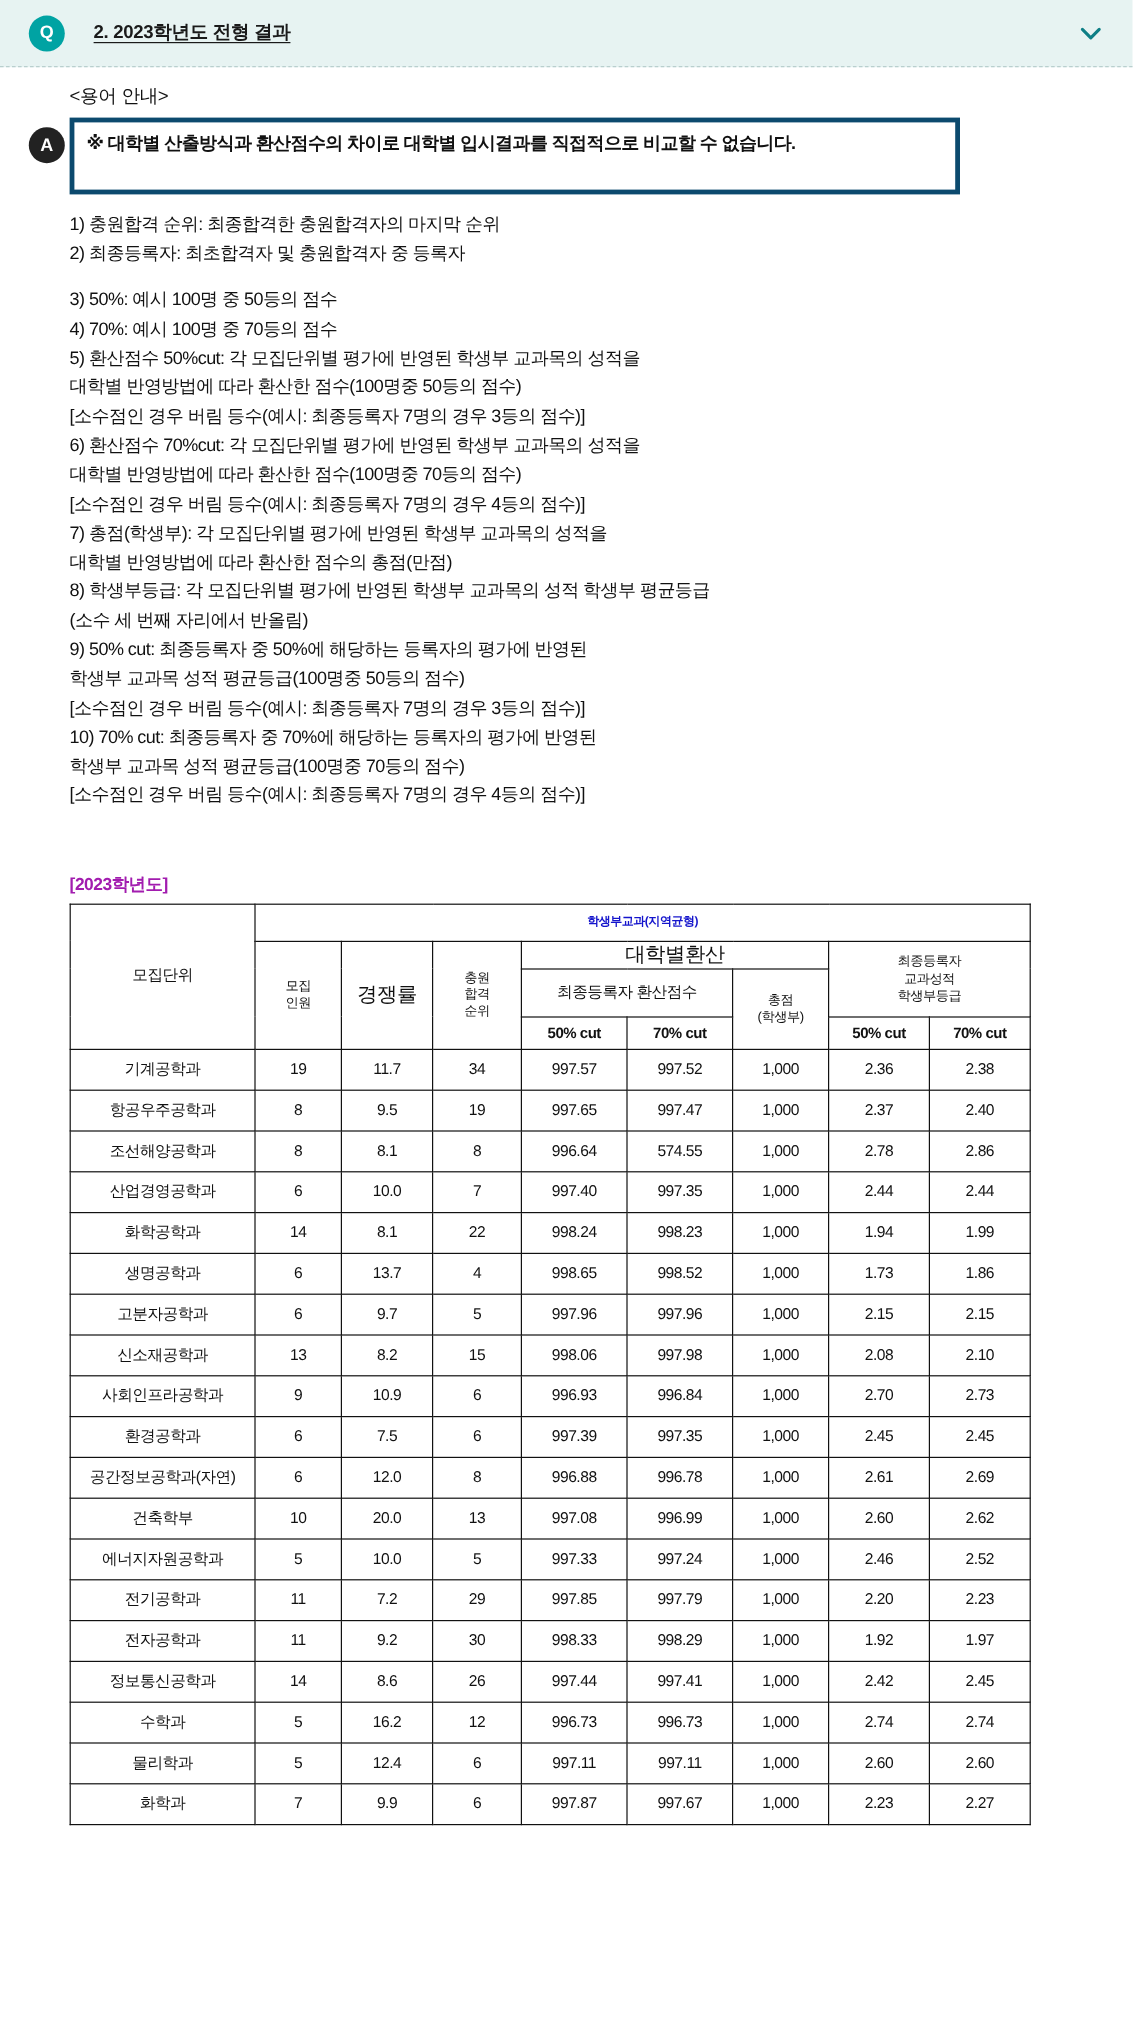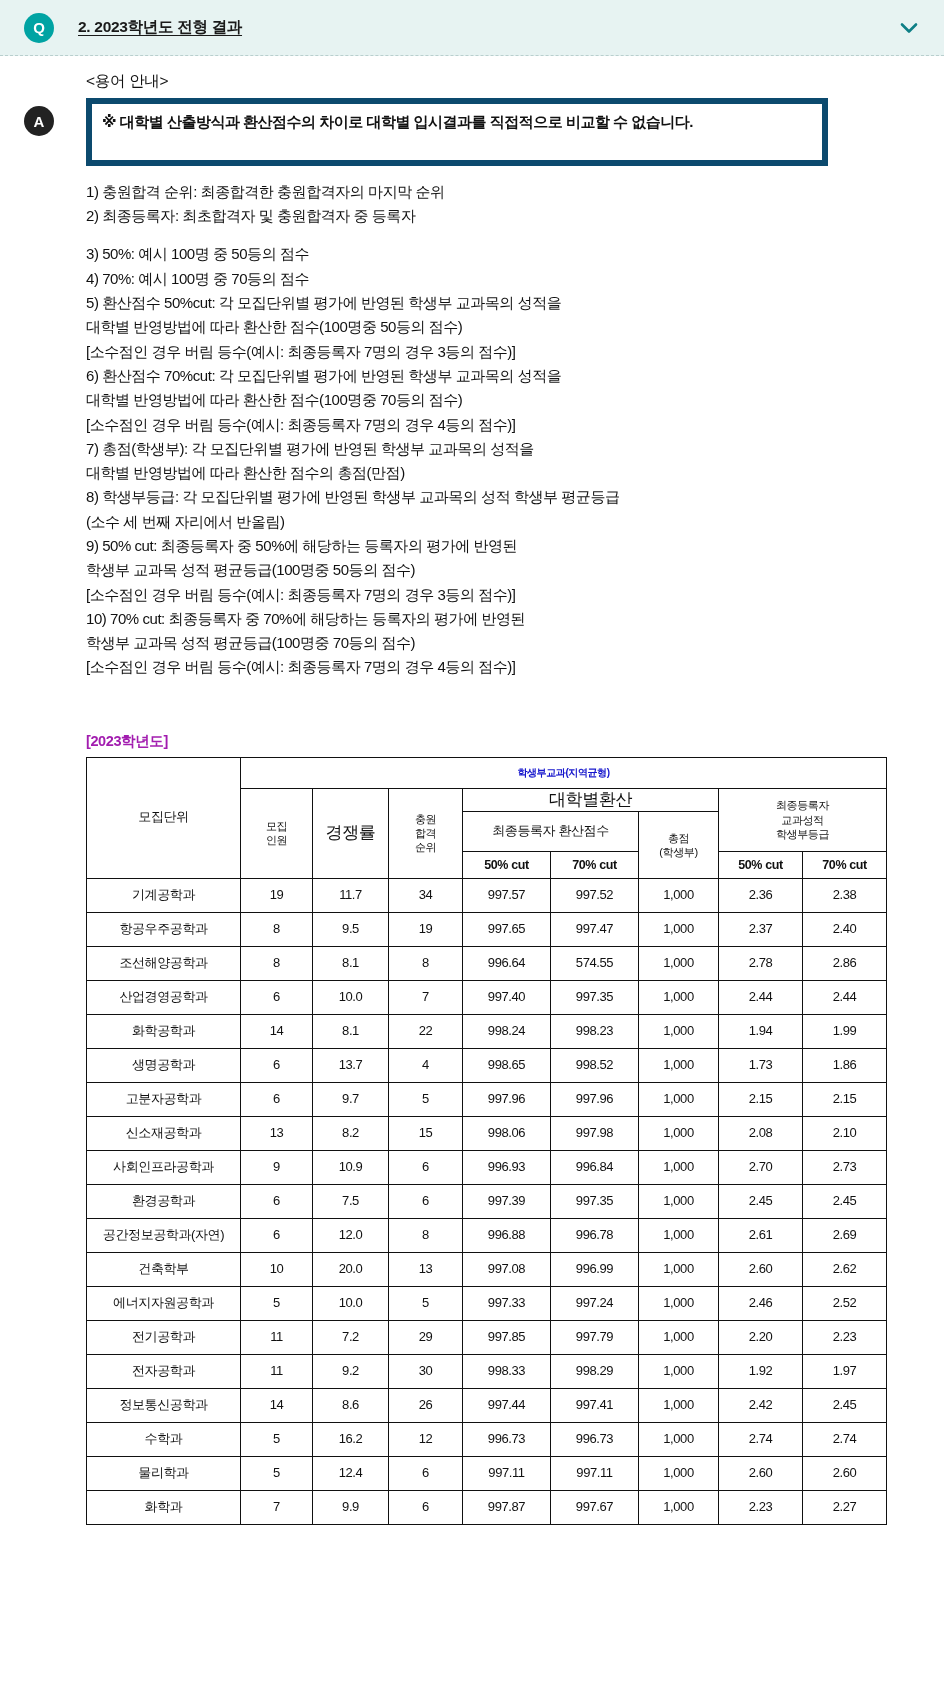--- a/index.html
+++ b/index.html
@@ -65,37 +65,37 @@
 
   
   .qa-body {
     display: flex;
     padding: 18px 22px 10px 24px;
     align-items: flex-start;
   }
   .answer-col {
     flex: 1 1 auto;
     min-width: 0;
-    margin-left: 32px;
+    margin-left: 4px;
     position: relative;
     top: -2px;
   }
   .badge-a-wrap {
     flex: 0 0 30px;
     padding-top: 32px;
   }
   .term-title {
     font-size: 15.5px;
     color: #111;
     letter-spacing: -0.3px;
     margin: 0 0 7px 0;
     line-height: 1.2;
   }
   .notice-box {
-    border: 6px solid #0c4a6e;
+    border: 4px solid #0c4a6e;
     padding: 8px 10px 28px 10px;
     font-size: 15px;
     font-weight: bold;
     color: #111;
     letter-spacing: -0.5px;
     line-height: 1.35;
     margin-bottom: 14px;
     max-width: 742px;
   }
   .terms-list p {

